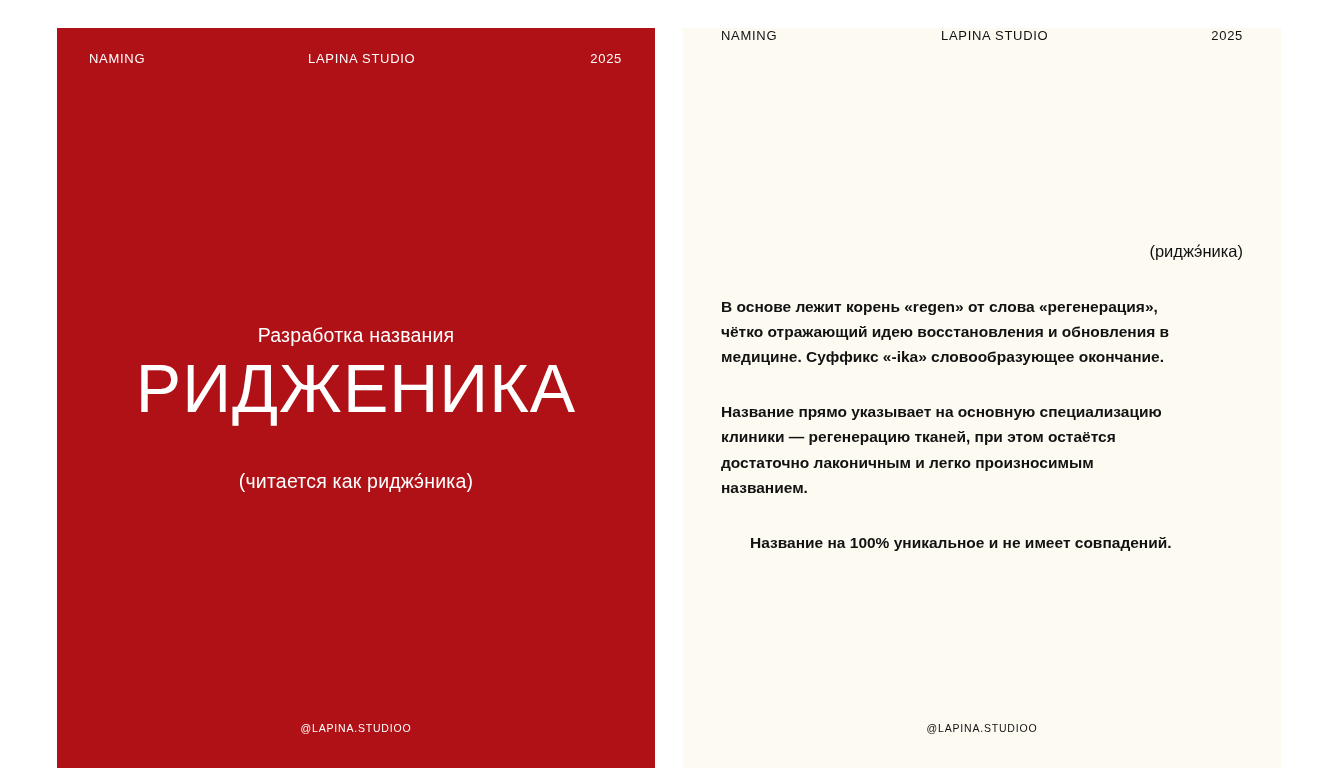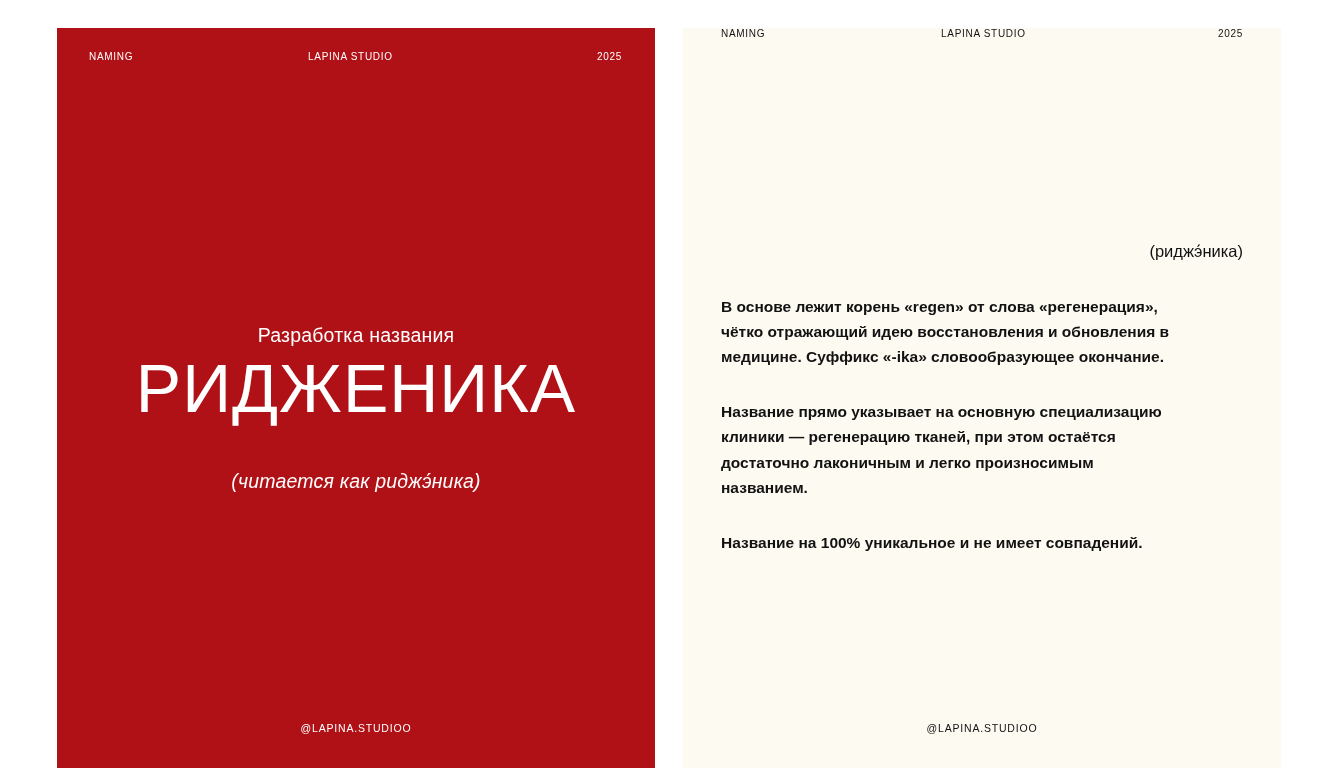--- a/index.html
+++ b/index.html
@@ -33,21 +33,21 @@
   }
   .slide-red .hdr {
     position: absolute;
     top: 23px;
     left: 0;
     width: 100%;
     height: 18px;
   }
   .hdr span {
     position: absolute;
-    font-size: 10px;
+    font-size: 13px;
     letter-spacing: 0.7px;
     white-space: nowrap;
   }
   .slide-red .hdr .h-left  { left: 32px; }
   .slide-red .hdr .h-mid   { left: 251px; }
   .slide-red .hdr .h-right { right: 33px; }
 
   .red-center {
     position: absolute;
     top: 296px;
@@ -64,21 +64,20 @@
     margin-top: 6px;
     font-size: 68px;
     letter-spacing: 1px;
     line-height: 1.04;
     font-weight: 400;
   }
   .red-sub {
     margin-top: 6px;
     font-size: 19.5px;
     letter-spacing: 0.2px;
-    font-style: italic;
   }
   .red-footer {
     position: absolute;
     bottom: 34px;
     left: 0;
     width: 100%;
     text-align: center;
     font-size: 10.5px;
     letter-spacing: 0.8px;
   }
@@ -138,21 +137,21 @@
     white-space: nowrap;
   }
   .cream-para {
     margin-top: 26px;
     font-size: 15.5px;
     line-height: 1.62;
     max-width: 452px;
     font-weight: bold;
   }
   .cream-para.p2 { margin-top: 30px; }
-  .cream-para.p3 { margin-top: 30px; max-width: 520px; }
+  .cream-para.p3 { margin-top: 30px; max-width: 520px; margin-left: 29px; }
 
   .cream-footer {
     position: absolute;
     bottom: 34px;
     left: 0;
     width: 100%;
     text-align: center;
     font-size: 10.5px;
     letter-spacing: 0.8px;
     color: #121212;

